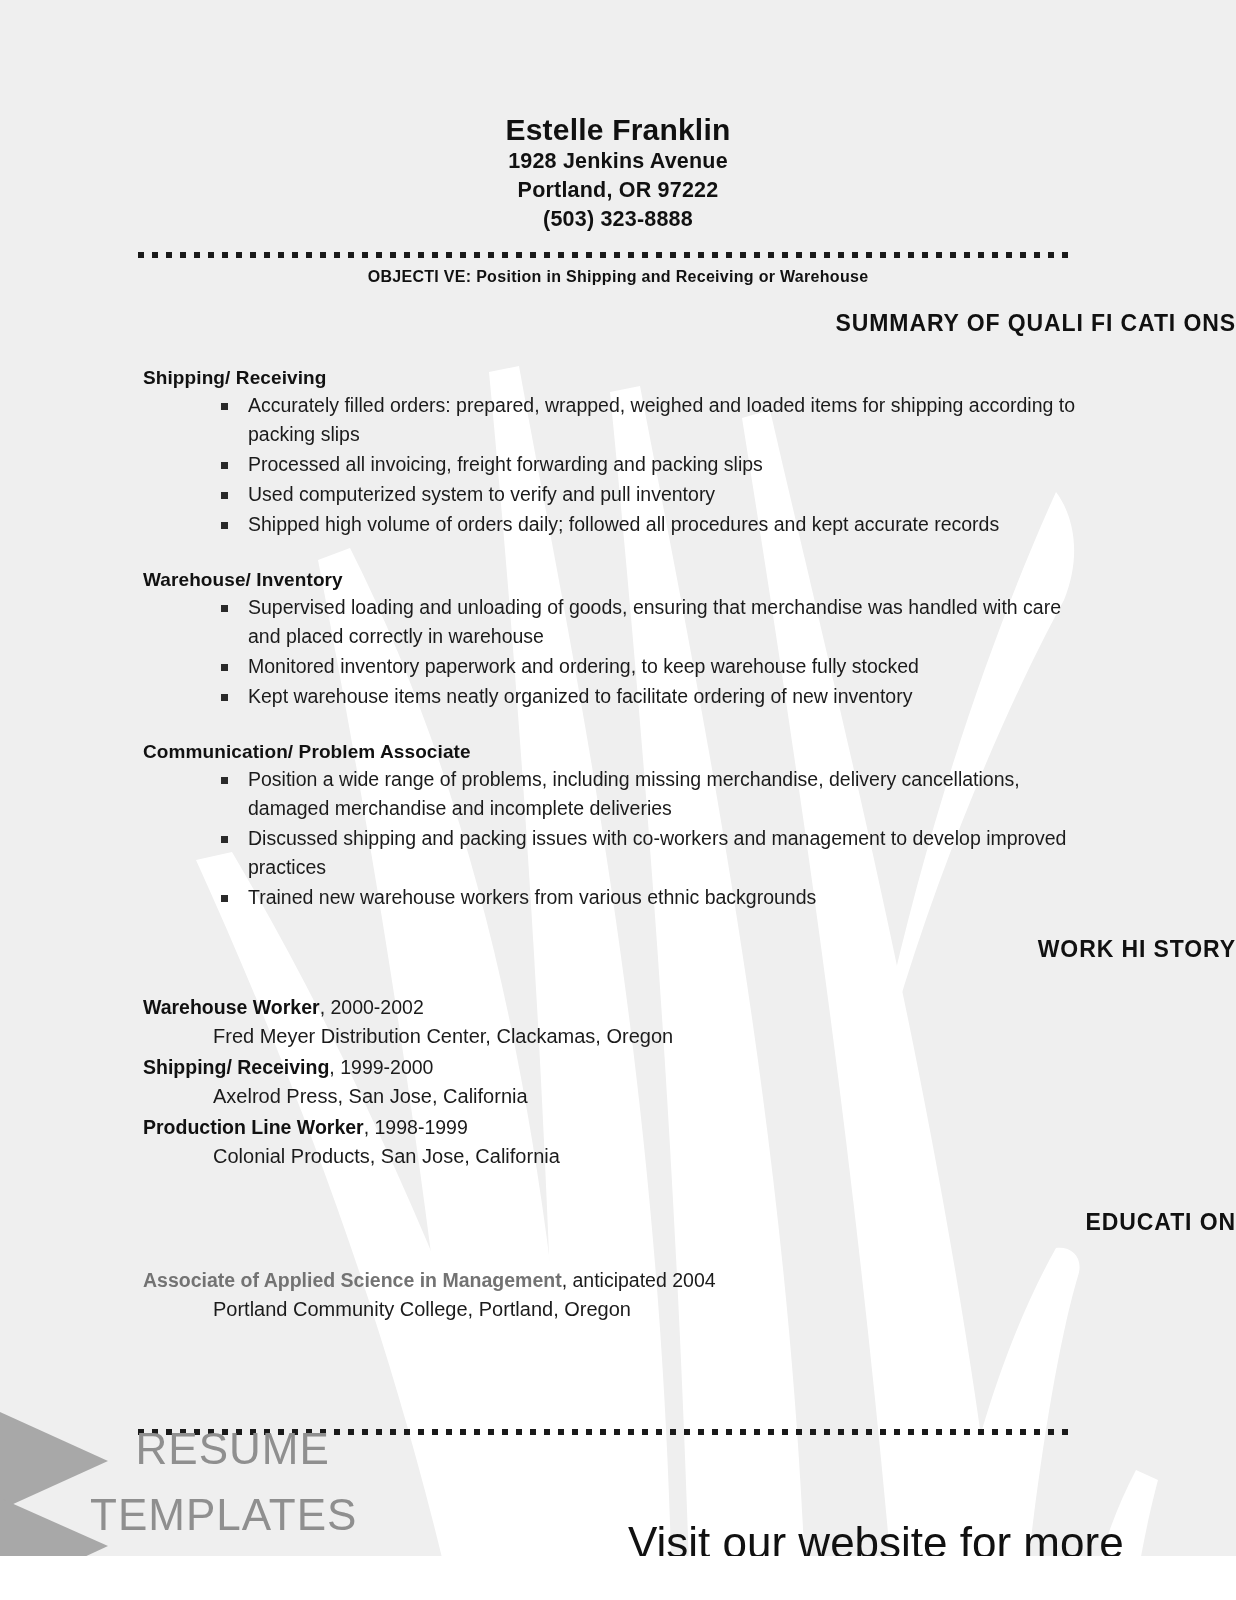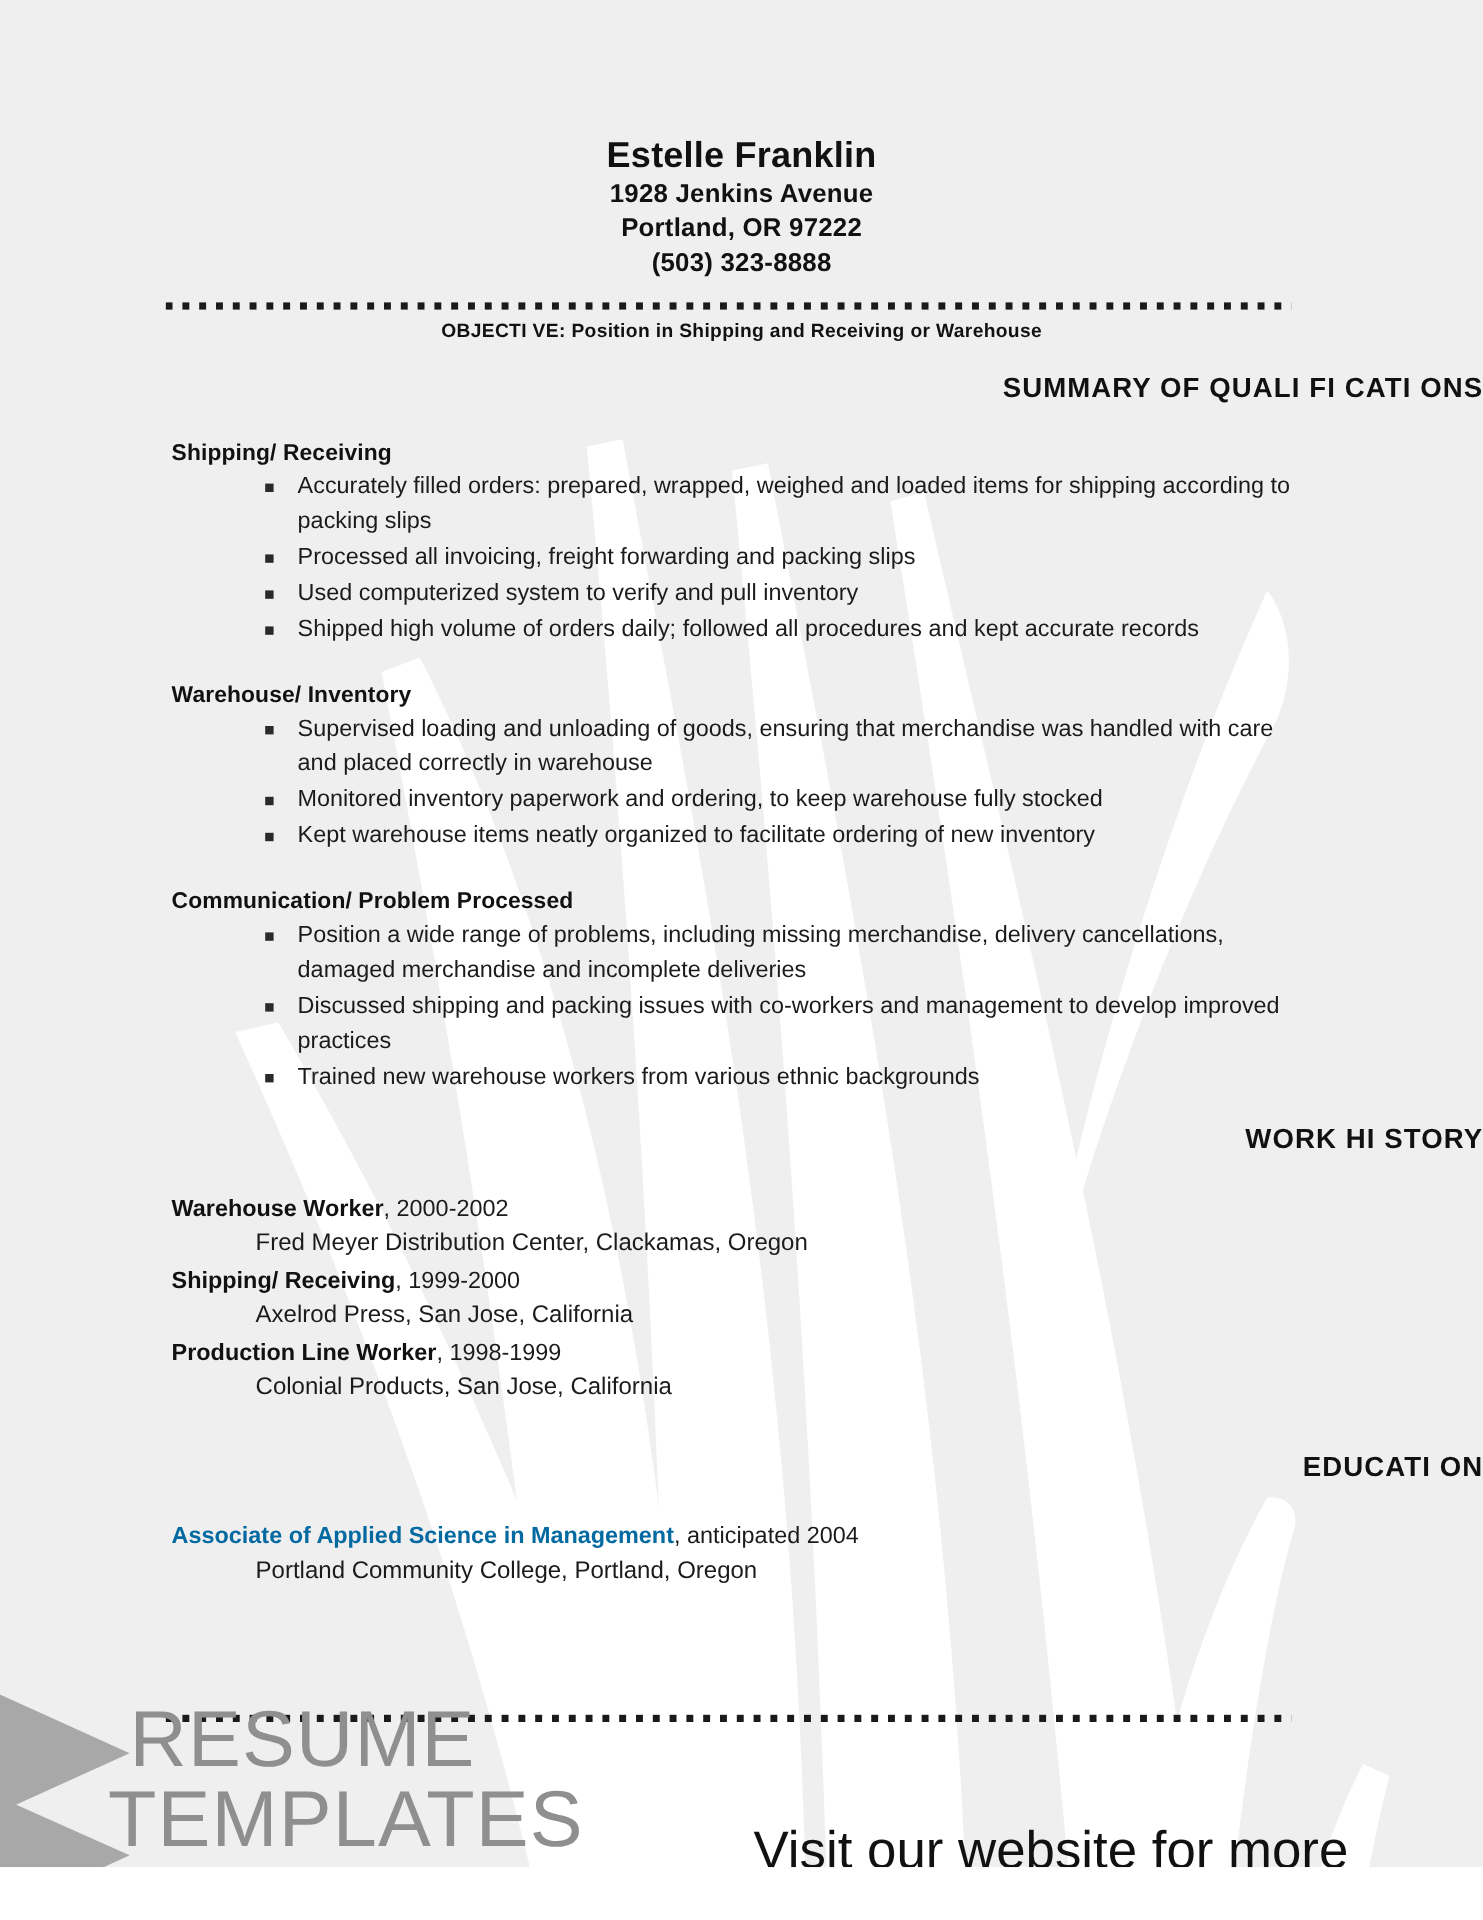--- a/index.html
+++ b/index.html
@@ -135,42 +135,43 @@
   }
   .job-sub {
     font-size: 20px;
     line-height: 29px;
     color: #1b1b1b;
     padding-left: 70px;
   }
   #work-list { margin-top: 30px; }
   #education-list { margin-top: 30px; }
 
-  .edu-degree { font-weight: bold; color: #0369a1; }
+  .edu-degree { font-weight: bold; color: #737373; }
 
   
   .brand-chevrons {
     position: absolute;
     left: 0;
     top: 1406px;
     width: 200px;
     height: 194px;
     z-index: 1;
   }
   .brand-text {
     position: absolute;
     left: 108px;
     top: 1416px;
     z-index: 1;
     color: #8f8f8f;
-    font-size: 66px;
+    font-size: 44px;
     line-height: 66px;
     font-weight: normal;
     letter-spacing: 1px;
     white-space: nowrap;
+    text-align: center;
   }
   .brand-text .l2 { margin-left: -18px; display: block; }
 
   .visit-text {
     position: absolute;
     left: 628px;
     top: 1517px;
     z-index: 2;
     color: #111111;
     font-size: 44px;
@@ -224,21 +225,21 @@
           <li>Processed all invoicing, freight forwarding and packing slips</li>
           <li>Used computerized system to verify and pull inventory</li>
           <li>Shipped high volume of orders daily; followed all procedures and kept accurate records</li>
         </ul>
         <div class="cat-head" id="cat-1">Warehouse/ Inventory</div>
         <ul class="bullets">
           <li>Supervised loading and unloading of goods, ensuring that merchandise was handled with care and placed correctly in warehouse</li>
           <li>Monitored inventory paperwork and ordering, to keep warehouse fully stocked</li>
           <li>Kept warehouse items neatly organized to facilitate ordering of new inventory</li>
         </ul>
-        <div class="cat-head" id="cat-2">Communication/ Problem Processed</div>
+        <div class="cat-head" id="cat-2">Communication/ Problem Associate</div>
         <ul class="bullets">
           <li>Position a wide range of problems, including missing merchandise, delivery cancellations, damaged merchandise and incomplete deliveries</li>
           <li>Discussed shipping and packing issues with co-workers and management to develop improved practices</li>
           <li>Trained new warehouse workers from various ethnic backgrounds</li>
         </ul>
       </div>
 
     <div class="section-title" id="work-history-title">WORK HI STORY</div>
 
     <div class="body-block" id="work-list">

